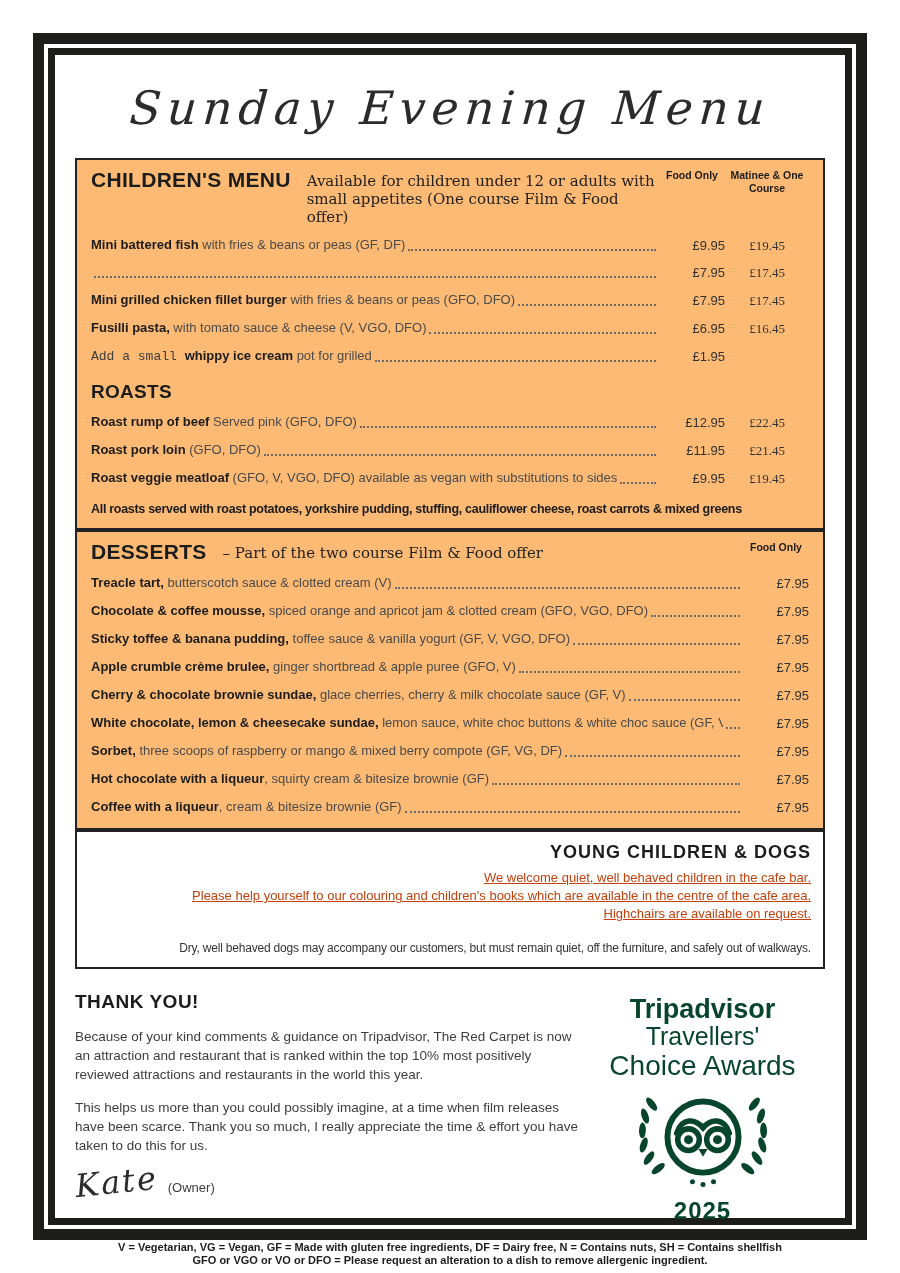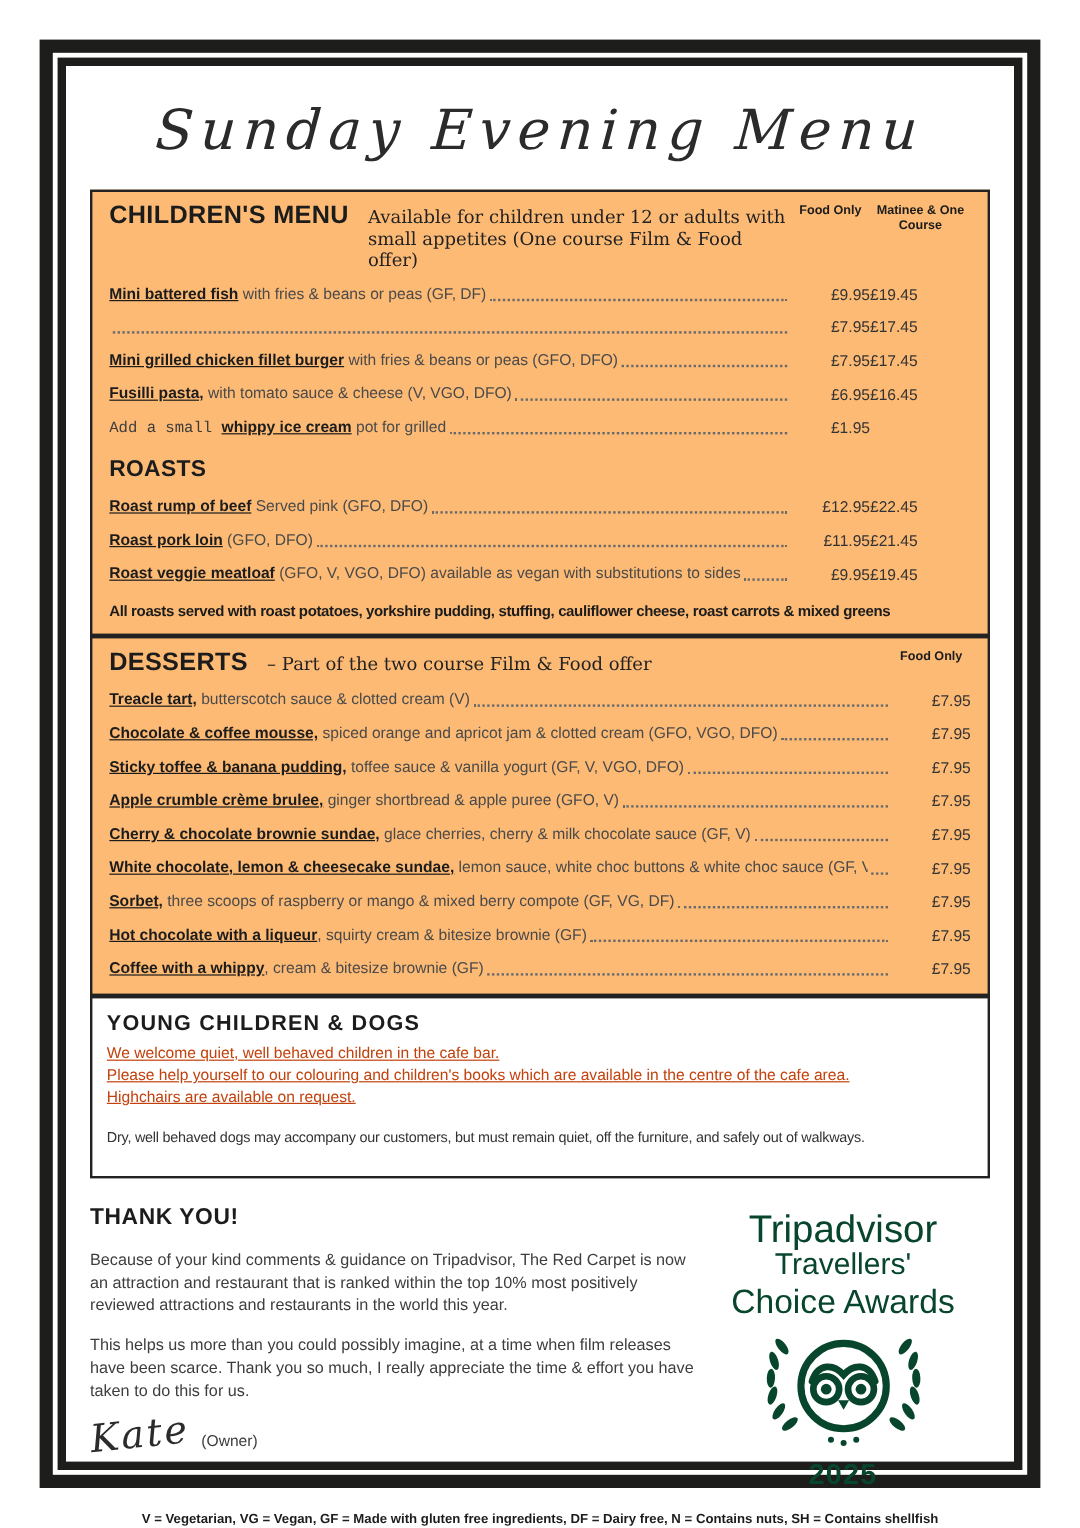--- a/index.html
+++ b/index.html
@@ -26,50 +26,50 @@
     margin-left:16px;margin-top:4px;flex:1 1 auto;
   }
   .col-label{font-size:10.5px;font-weight:bold;text-align:center;line-height:1.25;color:#1c1c1c;margin-top:1px;}
   .col-label.c1{flex:0 0 66px;}
   .col-label.c2{flex:0 0 84px;}
 
   .rows{margin-top:4px;}
   .item-row{display:flex;align-items:flex-end;margin-top:11px;font-size:13px;line-height:16px;}
   .itext{flex:0 1 auto;white-space:nowrap;overflow:hidden;min-width:0;}
   .itext .pre{color:#3d3d3d;font-family:Liberation Mono, monospace;}
-  .itext .b{font-weight:bold;color:#1c1c1c;text-decoration:underline;}
+  .itext .b{font-weight:bold;color:#1c1c1c;}
   .itext .rest{color:#4a4a4a;}
   .leader{flex:1 1 14px;min-width:10px;border-bottom:2px dotted #6a6a6a;margin:0 3px;position:relative;top:-3px;}
   .p1{flex:0 0 66px;text-align:right;color:#333;}
-  .p2{flex:0 0 84px;text-align:left;color:#333;}
+  .p2{flex:0 0 84px;text-align:center;color:#333;font-family:Liberation Serif, serif;}
 
   .sub-heading{font-size:19px;font-weight:bold;color:#1c1c1c;margin-top:16px;letter-spacing:0.3px;}
   .roasts-note{
     margin-top:15px;font-weight:bold;font-size:12.5px;letter-spacing:-0.3px;
     white-space:nowrap;color:#1c1c1c;
   }
 
-  .info-box{border:2px solid #222;padding:10px 12px 25px 12px;margin-bottom:11px;text-align:left;}
+  .info-box{border:2px solid #222;padding:10px 12px 12px 12px;margin-bottom:11px;text-align:right;}
   .info-heading{font-size:18px;font-weight:bold;letter-spacing:1px;color:#1c1c1c;margin-bottom:6px;}
   .info-line{font-size:13px;line-height:1.4;color:#c2410c;text-decoration:underline;}
   .dogs-line{font-size:12px;letter-spacing:-0.2px;color:#333;margin-top:17px;white-space:nowrap;}
 
   .bottom-area{display:flex;margin-top:22px;}
   .thanks-col{flex:0 0 505px;}
   .thanks-heading{font-size:19px;font-weight:bold;letter-spacing:0.5px;color:#1c1c1c;}
   .thanks-para{font-size:13.5px;line-height:19px;color:#3d3d3d;margin-top:14px;}
   .signature-row{margin-top:8px;display:flex;align-items:flex-end;}
   .signature{
     font-family:"DejaVu Serif", serif;font-style:italic;font-size:32px;color:#2b2b2b;
     transform:rotate(-6deg);letter-spacing:2px;
   }
   .signature-role{font-size:13px;color:#3d3d3d;margin-left:10px;margin-bottom:6px;}
 
   .award-col{flex:1 1 auto;text-align:center;padding-top:4px;}
-  .award-line1{font-size:32px;font-weight:normal;line-height:1.05;}
+  .award-line1{font-size:27px;font-weight:bold;line-height:1.05;}
   .award-line2{font-size:25px;line-height:1.1;}
   .award-line3{font-size:28px;line-height:1.15;}
   .award-year{font-size:24px;font-weight:bold;letter-spacing:1px;margin-top:-2px;}
   .award-logo{margin-top:4px;}
 
   .footer{margin-top:16px;text-align:center;}
   .footer-bold{font-size:11px;font-weight:bold;color:#1c1c1c;line-height:1.25;}
 </style>
 </head>
 <body>
@@ -207,21 +207,21 @@
           <span class="p1">£7.95</span>
         </div>
 
         <div class="item-row">
           <span class="itext"><span class="pre"></span><span class="b">Hot chocolate with a liqueur</span><span class="rest">, squirty cream &amp; bitesize brownie (GF)</span></span>
           <span class="leader"></span>
           <span class="p1">£7.95</span>
         </div>
 
         <div class="item-row">
-          <span class="itext"><span class="pre"></span><span class="b">Coffee with a whippy</span><span class="rest">, cream &amp; bitesize brownie (GF)</span></span>
+          <span class="itext"><span class="pre"></span><span class="b">Coffee with a liqueur</span><span class="rest">, cream &amp; bitesize brownie (GF)</span></span>
           <span class="leader"></span>
           <span class="p1">£7.95</span>
         </div>
       </div>
   </div>
 
   <div class="info-box">
     <div class="info-heading">YOUNG CHILDREN &amp; DOGS</div>
     <div>
 

